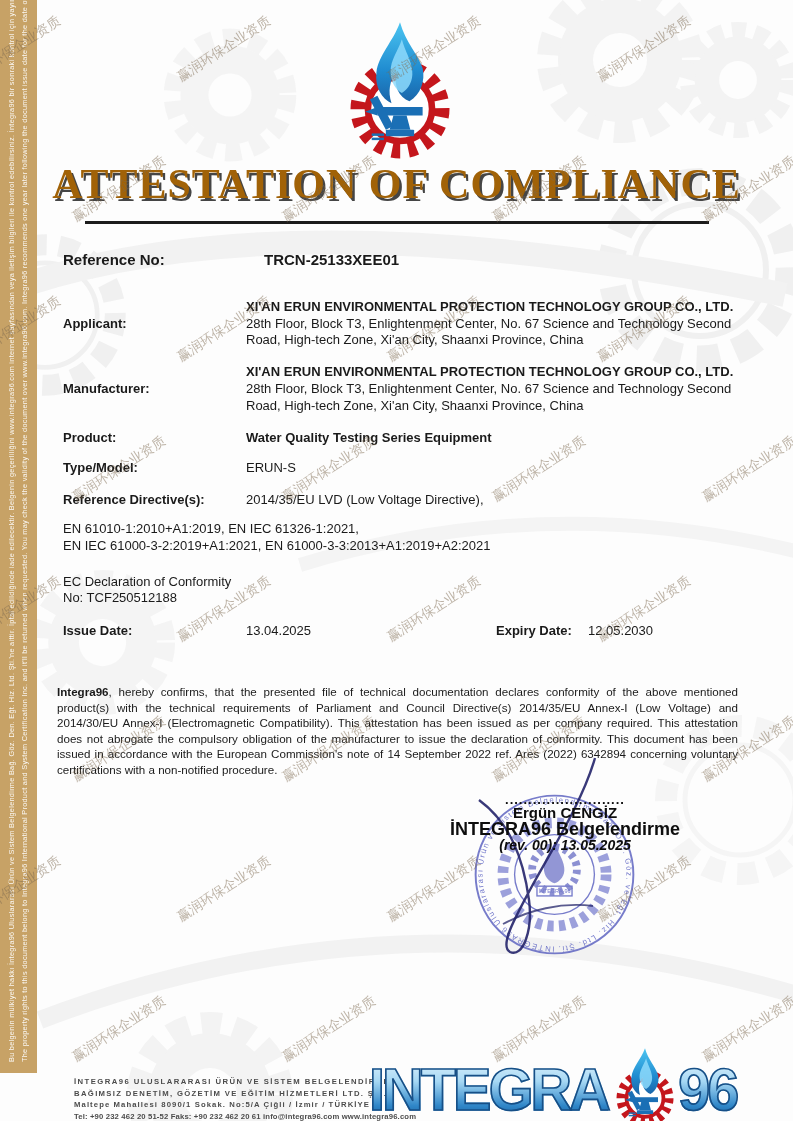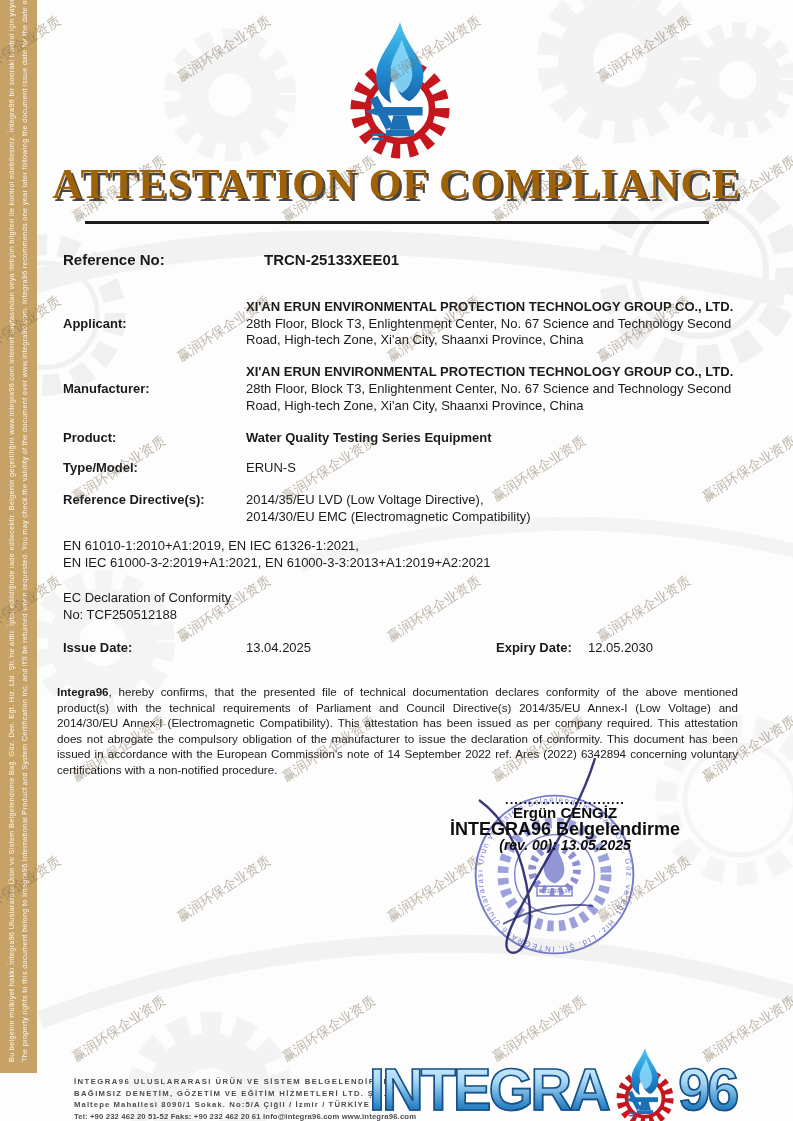--- a/index.html
+++ b/index.html
@@ -187,21 +187,20 @@
       <div class="fvalue">Water Quality Testing Series Equipment</div>
     </div>
     <div class="row type">
       <div class="flabel">Type/Model:</div>
       <div class="fvalue">ERUN-S</div>
     </div>
     <div class="row directive">
       <div class="flabel">Reference Directive(s):</div>
       <div class="fvalue">
         <div>2014/35/EU LVD (Low Voltage Directive),</div>
-        <div>2014/30/EU EMC (Electromagnetic Compatibility)</div>
       </div>
     </div>
     <div class="row standard">
       <div class="fvalue">
         <div>EN 61010-1:2010+A1:2019, EN IEC 61326-1:2021,</div>
         <div>EN IEC 61000-3-2:2019+A1:2021, EN 61000-3-3:2013+A1:2019+A2:2021</div>
       </div>
     </div>
     <div class="row base">
       <div class="fvalue">

